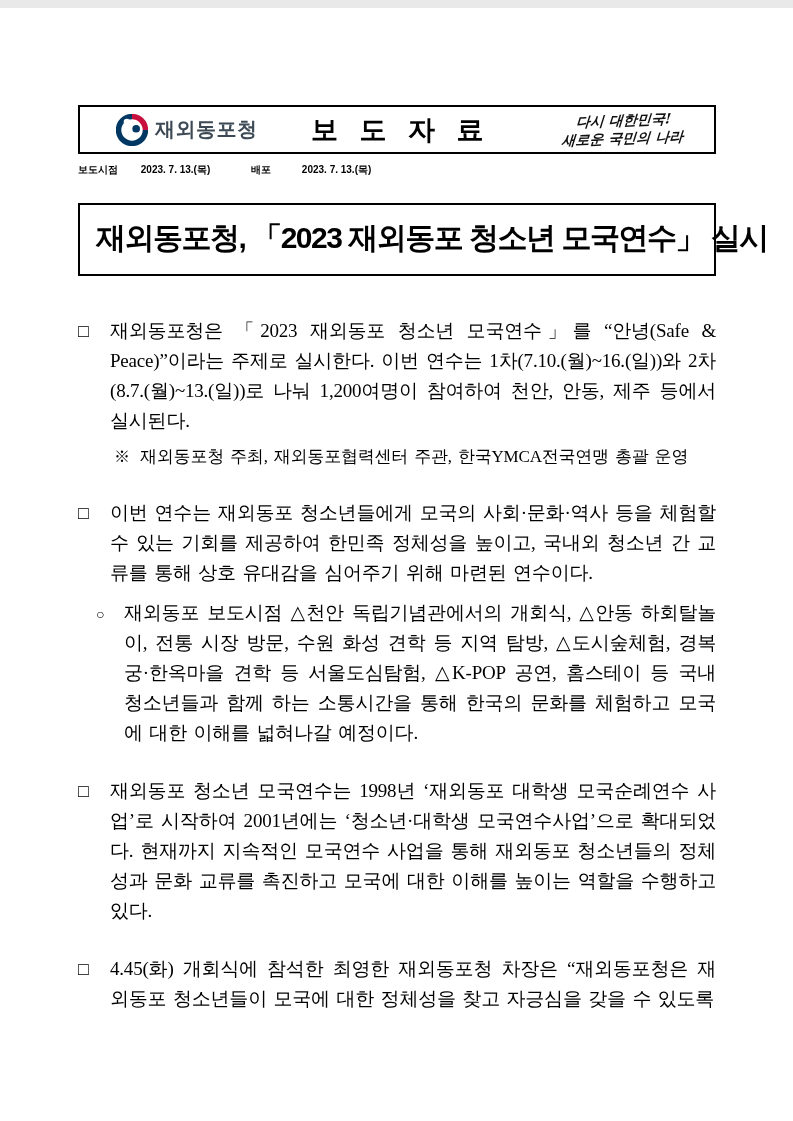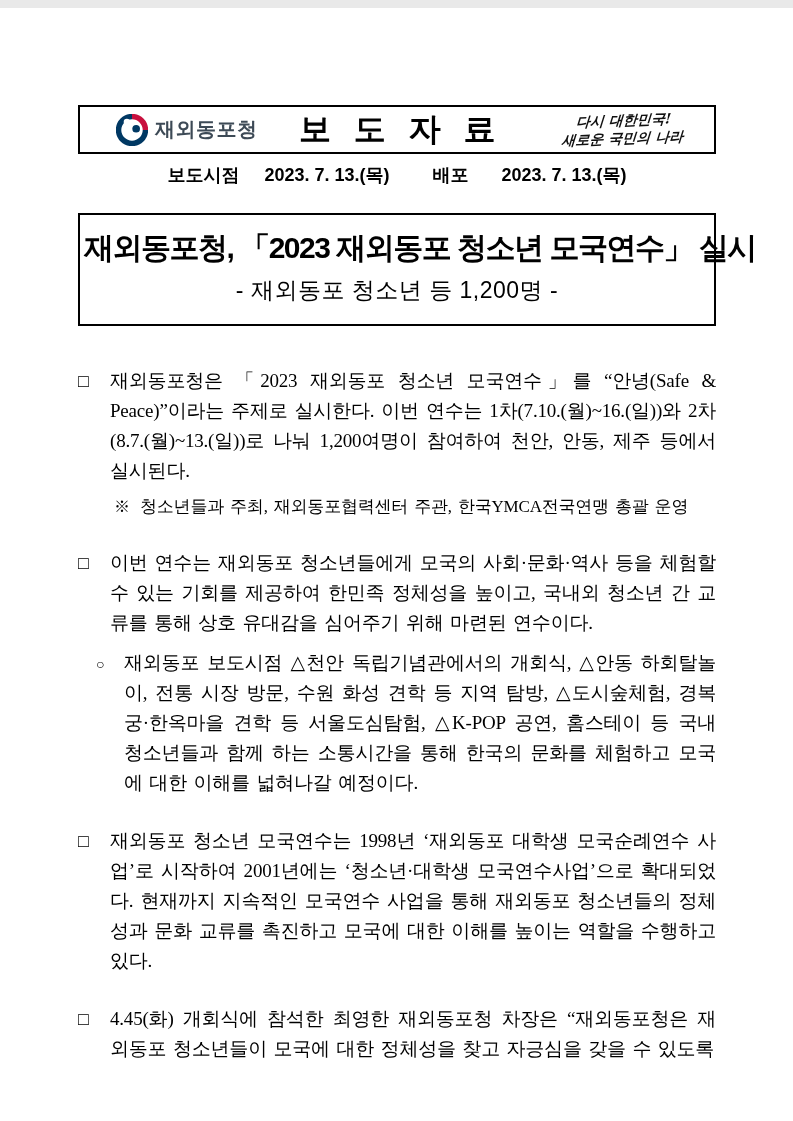--- a/index.html
+++ b/index.html
@@ -12,39 +12,39 @@
   }
   
   .masthead {
     height:49px; border:2px solid #000;
     display:flex; align-items:center; justify-content:space-between;
     padding:0 12px 0 36px;
     font-family:"Liberation Sans","DejaVu Sans",sans-serif;
   }
   .logo-block { display:flex; align-items:center; gap:7px; }
   .agency-name { font-size:20px; font-weight:700; color:#3d4a56; letter-spacing:0.5px; }
-  .doc-type { font-size:32px; font-weight:800; letter-spacing:7px; color:#000; white-space:nowrap; }
+  .doc-type { font-size:27px; font-weight:800; letter-spacing:7px; color:#000; white-space:nowrap; }
   .slogan {
     width:158px; text-align:center; font-size:14px; line-height:1.3;
     font-style:italic; font-weight:700; transform:rotate(-2deg) skewX(-6deg);
     font-family:"DejaVu Serif","Liberation Serif",serif; color:#111;
   }
   
   .date-row {
-    margin-top:9px; text-align:center; font-size:18px; font-weight:700;
+    margin-top:9px; text-align:left; font-size:10px; font-weight:700;
     font-family:"Liberation Sans","DejaVu Sans",sans-serif; white-space:nowrap;
   }
   .date-row .lbl { margin-left:0; }
   .date-row .val { margin-left:20px; }
   .date-row .lbl2 { margin-left:38px; }
   .date-row .val2 { margin-left:28px; }
   
   .headline-box {
     margin-top:26px; border:2px solid #000; text-align:center;
-    padding:16px 4px 18px; font-family:"Liberation Sans","DejaVu Sans",sans-serif;
+    padding:16px 16px 18px; font-family:"Liberation Sans","DejaVu Sans",sans-serif;
   }
   .headline { font-size:30px; font-weight:800; letter-spacing:-1.5px; line-height:1.15; white-space:nowrap; }
   .subheadline { font-size:23px; font-weight:400; margin-top:9px; letter-spacing:0.5px; }
   
   .body-area { margin-top:40px; font-size:19px; line-height:30px; }
   .para { display:flex; margin-top:28px; }
   .para.first { margin-top:0; }
   .para .marker { flex:none; width:32px; font-size:18px; }
   .ptext { flex:1; text-align:justify; word-spacing:2px; letter-spacing:-0.2px; }
   .para.note { margin-top:8px; padding-left:36px; font-size:17px; line-height:26px; }
@@ -76,33 +76,32 @@
 
   <div class="date-row">
     <span class="lbl">보도시점</span>
     <span class="val">2023. 7. 13.(목)</span>
     <span class="lbl2">배포</span>
     <span class="val2">2023. 7. 13.(목)</span>
   </div>
 
   <div class="headline-box">
     <div class="headline">재외동포청, 「2023 재외동포 청소년 모국연수」 실시</div>
-    <div class="subheadline">- 재외동포 청소년 등 1,200명 -</div>
   </div>
 
   <div class="body-area">
 
     <div class="para first">
       <span class="marker">□</span>
       <div class="ptext">재외동포청은 「2023 재외동포 청소년 모국연수」를 “안녕(Safe &amp; Peace)”이라는 주제로 실시한다. 이번 연수는 1차(7.10.(월)~16.(일))와 2차(8.7.(월)~13.(일))로 나눠 1,200여명이 참여하여 천안, 안동, 제주 등에서 실시된다.</div>
     </div>
 
     <div class="para note">
       <span class="marker">※</span>
-      <div class="ptext">청소년들과 주최, 재외동포협력센터 주관, 한국YMCA전국연맹 총괄 운영</div>
+      <div class="ptext">재외동포청 주최, 재외동포협력센터 주관, 한국YMCA전국연맹 총괄 운영</div>
     </div>
 
     <div class="para">
       <span class="marker">□</span>
       <div class="ptext">이번 연수는 재외동포 청소년들에게 모국의 사회·문화·역사 등을 체험할 수 있는 기회를 제공하여 한민족 정체성을 높이고, 국내외 청소년 간 교류를 통해 상호 유대감을 심어주기 위해 마련된 연수이다.</div>
     </div>
 
     <div class="para sub">
       <span class="marker">○</span>
       <div class="ptext">재외동포 보도시점 △천안 독립기념관에서의 개회식, △안동 하회탈놀이, 전통 시장 방문, 수원 화성 견학 등 지역 탐방, △도시숲체험, 경복궁·한옥마을 견학 등 서울도심탐험, △K-POP 공연, 홈스테이 등 국내 청소년들과 함께 하는 소통시간을 통해 한국의 문화를 체험하고 모국에 대한 이해를 넓혀나갈 예정이다.</div>

